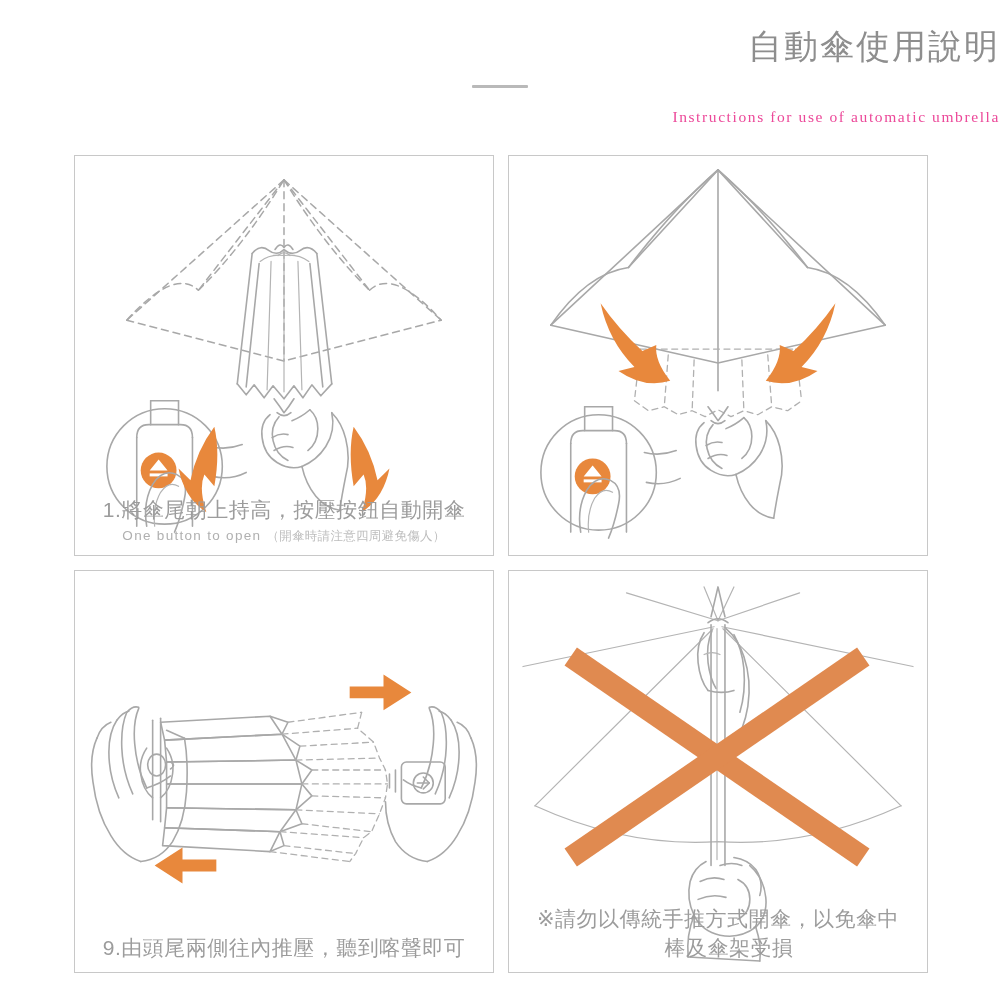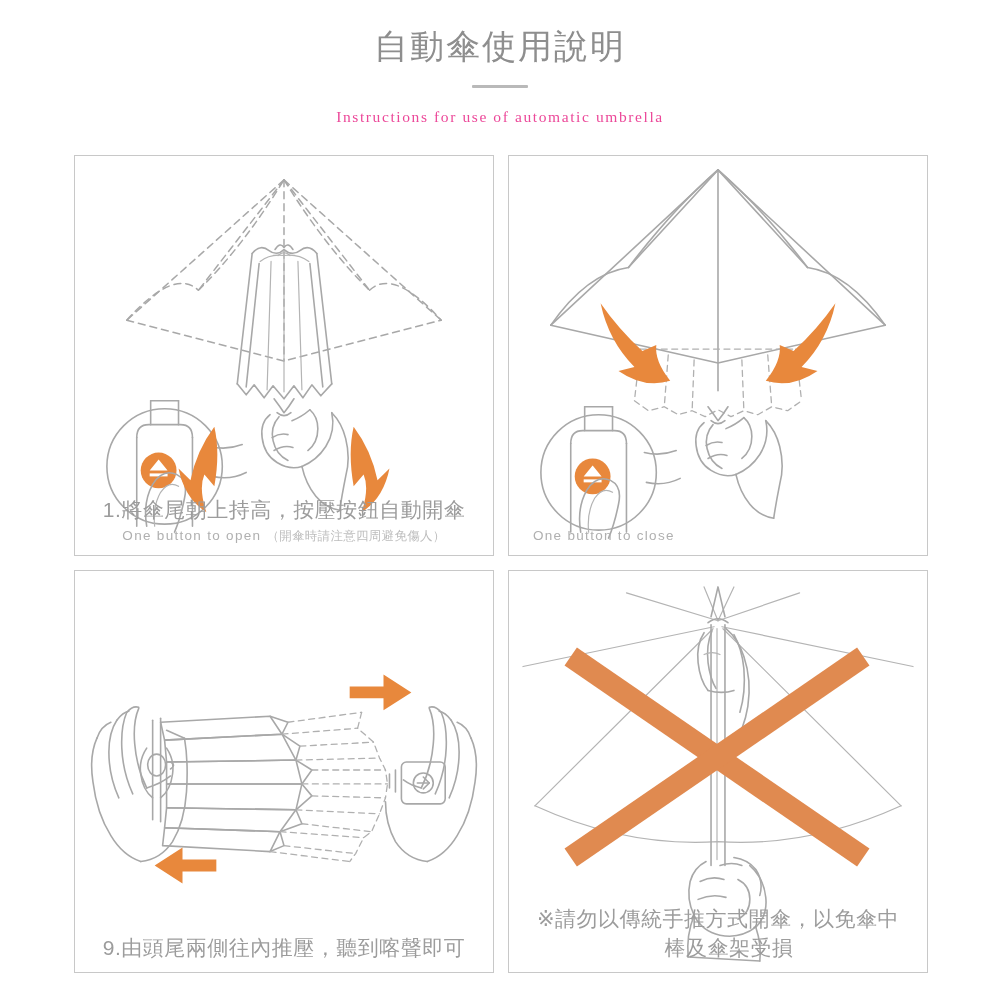--- a/index.html
+++ b/index.html
@@ -14,21 +14,21 @@
     font-family: "Liberation Sans", "DejaVu Sans", sans-serif;
     color: #9a9a9a;
     overflow: hidden;
     position: relative;
   }
 
   
   .header {
     width: 100%;
     padding-top: 26px;
-    text-align: center;
+    text-align: right;
   }
   .title {
     font-size: 34px;
     letter-spacing: 2px;
     color: #8e8e8e;
     font-weight: 400;
     line-height: 1.2;
     margin: 0;
   }
   .divider {
@@ -257,21 +257,20 @@
         <path d="M84 311 L93 322 L75 322 Z" fill="#ffffff"></path>
         <rect x="75" y="325" width="18" height="3" fill="#ffffff"></rect>
         <path class="ln" d="M72 378 Q 68 354 78 336 Q 88 320 102 326 Q 114 332 110 350 Q 106 370 100 384"></path>
         <path class="ln-t" d="M80 378 Q 78 358 86 344 Q 94 332 104 338"></path>
 
         <path class="org" d="M92 148 Q 100 186 126 212 L110 216 Q 136 234 162 226 Q 146 206 148 190 L134 196 Q 110 174 92 148 Z"></path>
         <path class="org" d="M328 148 Q 320 186 294 212 L310 216 Q 284 234 258 226 Q 274 206 272 190 L286 196 Q 310 174 328 148 Z"></path>
       </svg>
     </div>
     <div class="caption left">
-      <div class="cap-en">One button to close</div>
     </div>
   </div>
 
   <div class="panel">
     <div class="art">
       <svg viewBox="0 0 420 403" preserveAspectRatio="xMidYMid meet">
 
         <path class="ln" d="M22 168 Q 14 186 18 212 Q 22 244 36 266 Q 48 286 66 292"></path>
         <path class="ln" d="M42 150 Q 34 162 34 182 Q 34 206 44 228"></path>
         <path class="ln" d="M52 142 Q 46 156 47 178 Q 48 202 58 224"></path>

